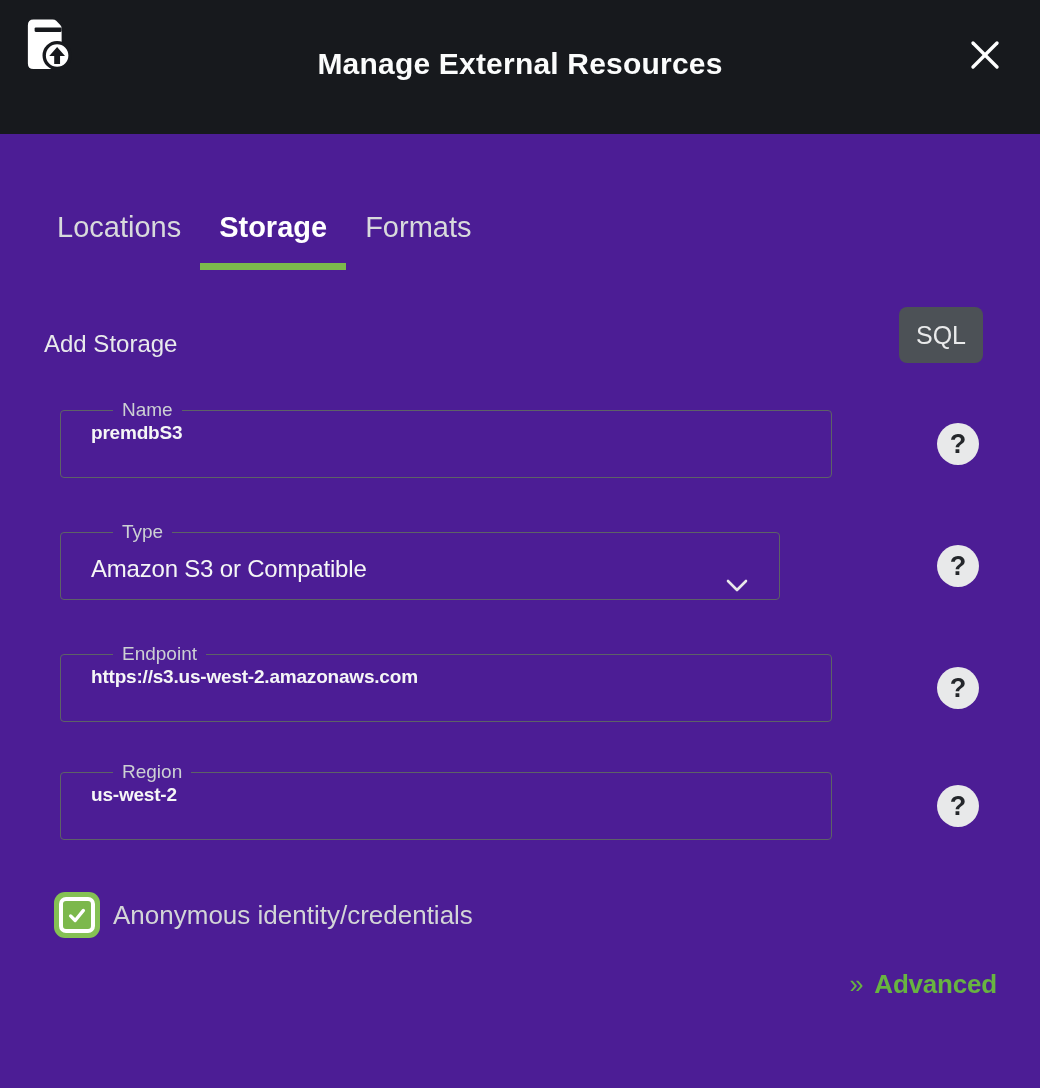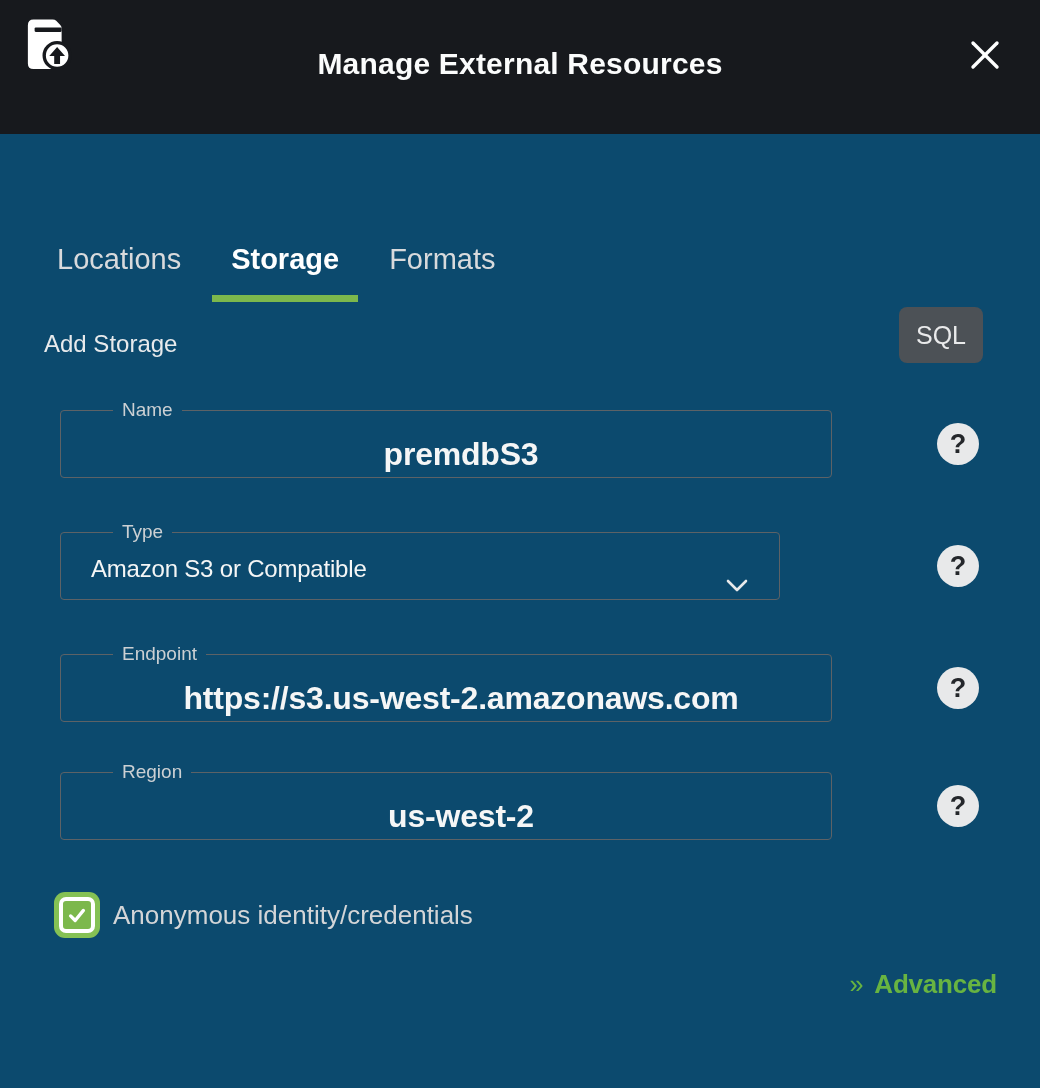--- a/index.html
+++ b/index.html
@@ -3,21 +3,21 @@
 <meta charset="utf-8">
 <style>
   * { margin: 0; padding: 0; box-sizing: border-box; }
   html, body { background: #101216; }
   body { font-family: "Liberation Sans", "DejaVu Sans", sans-serif; }
 
   .dialog {
     position: relative;
     width: 1040px;
     height: 1088px;
-    background: #0c4a6e;
+    background: #4c1d95;
     overflow: hidden;
     margin: 0 auto;
   }
 
   
   .dlg-header {
     position: absolute;
     top: 0; left: 0; right: 0;
     height: 134px;
     background: #17191d;
@@ -37,23 +37,23 @@
     top: 37px; right: 37px;
     width: 36px; height: 36px;
     background: transparent; border: 0;
     cursor: pointer;
     display: flex; align-items: center; justify-content: center;
   }
 
   
   .tabs {
     position: absolute;
-    top: 236px; left: 38px;
+    top: 204px; left: 38px;
     display: flex;
-    gap: 12px;
+    gap: 0;
   }
   .tab {
     font-size: 29px;
     color: #d8dadc;
     padding: 7px 19px 19px 19px;
     border-bottom: 7px solid transparent;
     cursor: pointer;
   }
   .tab.active {
     color: #ffffff;
@@ -94,30 +94,29 @@
   }
   .field-row legend {
     margin-left: 22px;
     padding: 0 9px;
     font-size: 19px;
     color: #ccd0d3;
     line-height: 22px;
   }
   .field-input {
     display: block;
-    margin-top: 15px;
+    margin-top: 1px;
     width: 740px;
     background: transparent;
     border: 0; outline: none;
     color: #f5f6f6;
-    font-size: 32px;
+    font-size: 19px;
     font-weight: 700;
     font-family: inherit;
     letter-spacing: -0.2px;
-    text-align: center;
   }
   .select-box { cursor: pointer; }
   .select-value {
     margin-top: 12px;
     color: #f5f6f6;
     font-size: 24px;
     font-weight: 400;
     letter-spacing: -0.2px;
   }
   .select-chevron { position: absolute; right: 30px; top: 36px; }

